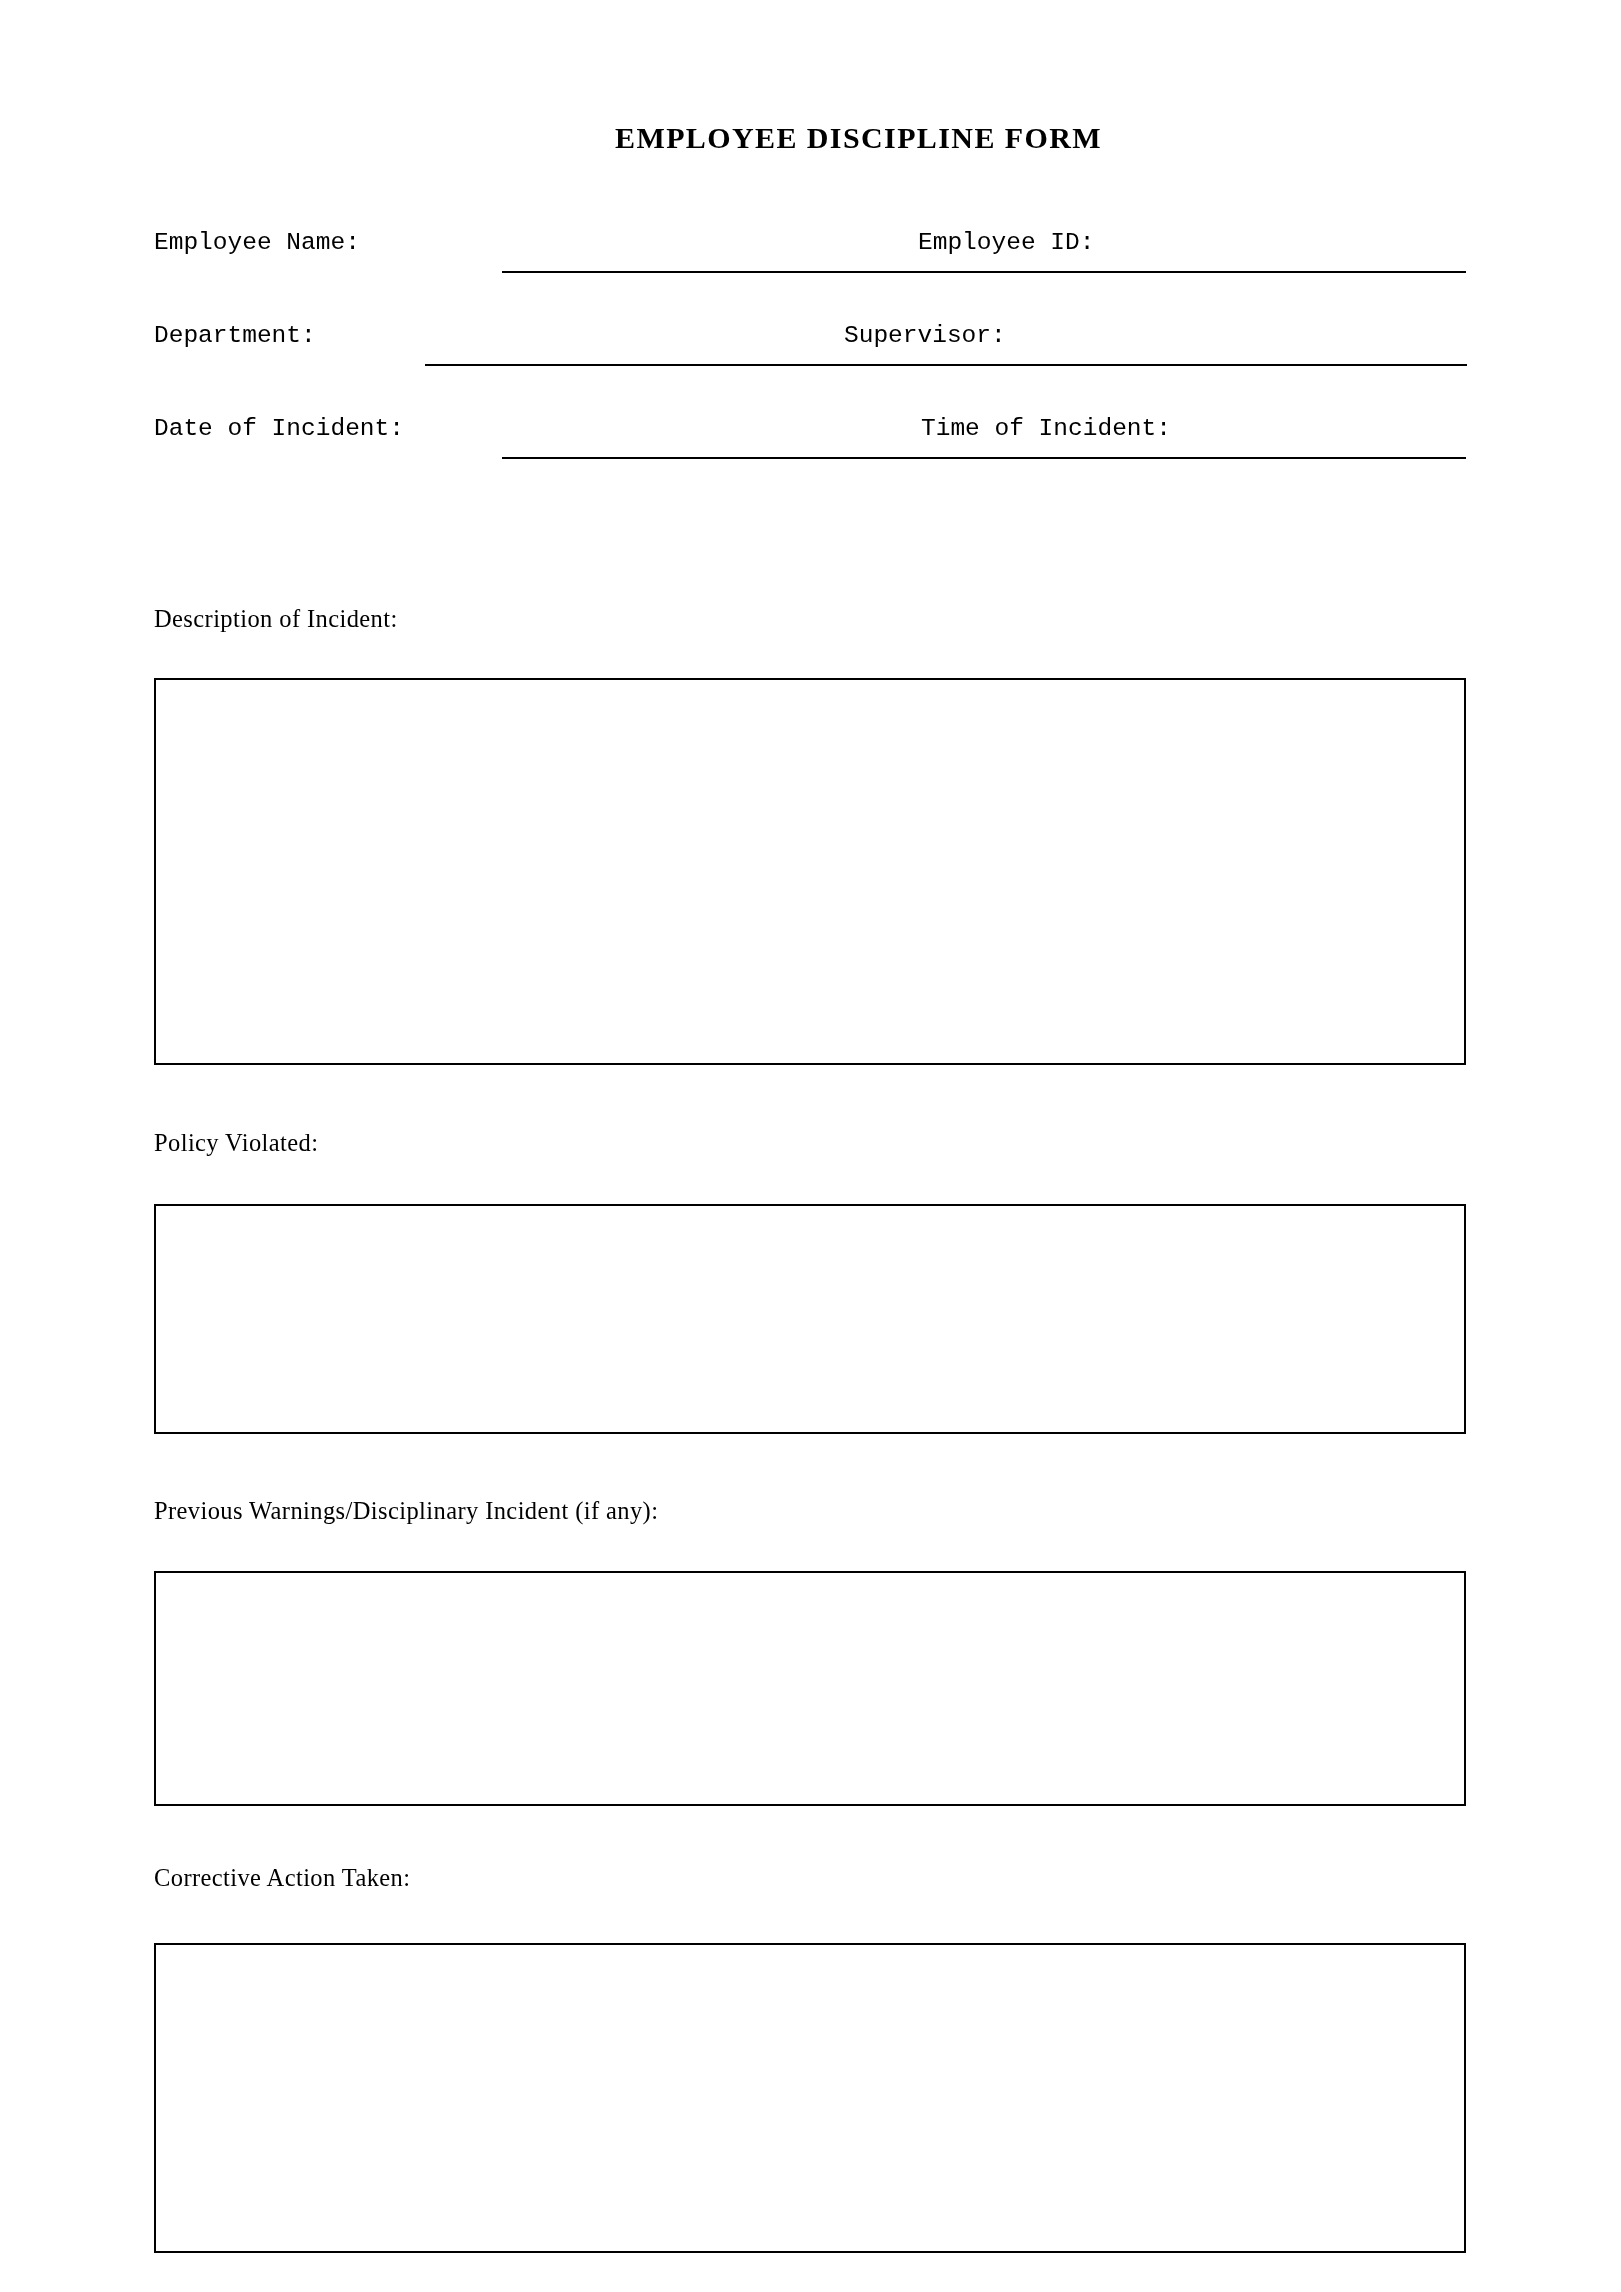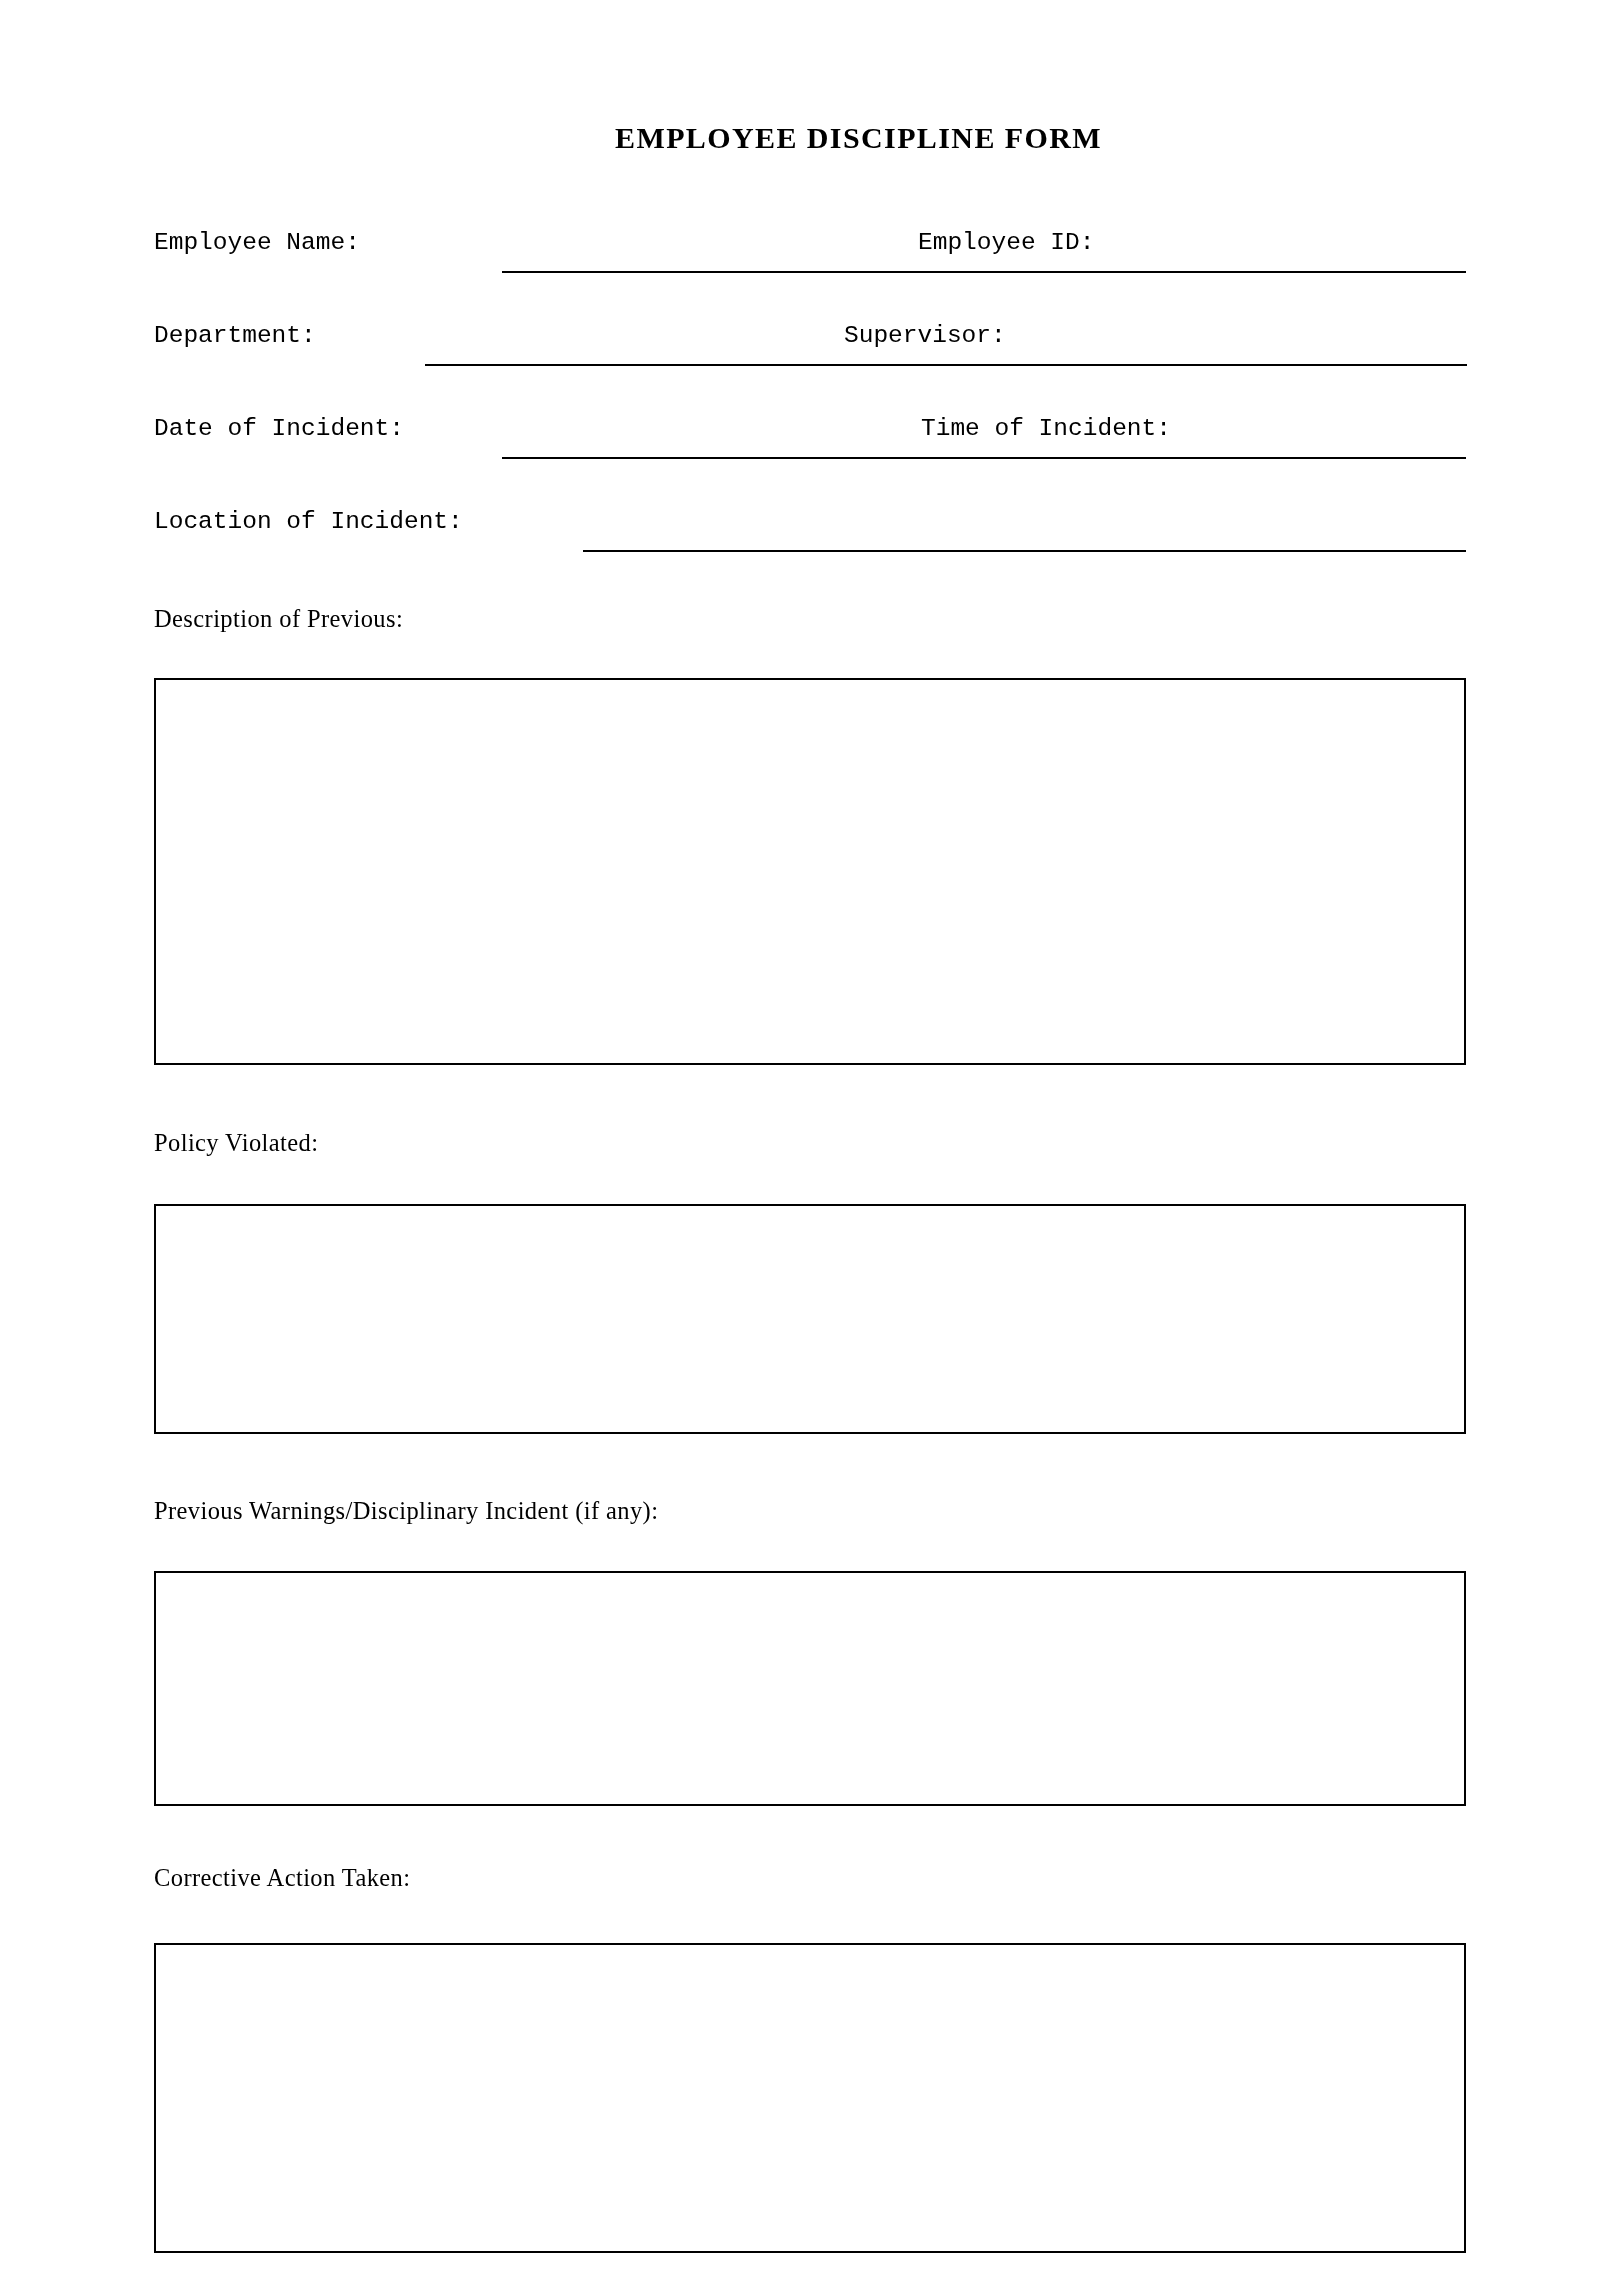--- a/index.html
+++ b/index.html
@@ -97,26 +97,22 @@
     <span class="field-label" style="left:690px;">Supervisor:</span>
     <div class="rule" style="left:271px; width:1042px;"></div>
   </div>
 
   <div class="field-row" style="left:154px; top:414px; width:1312px;">
     <span class="field-label left-label">Date of Incident:</span>
     <span class="field-label" style="left:767px;">Time of Incident:</span>
     <div class="rule" style="left:348px; width:964px;"></div>
   </div>
 
-  <div class="field-row" style="left:154px; top:507px; width:1312px;">
-    <span class="field-label left-label">Location of Incident:</span>
-    <div class="rule" style="left:429px; width:883px;"></div>
-  </div>
 
-  <div class="block-label" style="top:604px;">Description of Previous:</div>
+  <div class="block-label" style="top:604px;">Description of Incident:</div>
   <div class="answer-box" style="top:678px; width:1312px; height:387px;"></div>
 
   <div class="block-label" style="top:1128px;">Policy Violated:</div>
   <div class="answer-box" style="top:1204px; width:1312px; height:230px;"></div>
 
   <div class="block-label" style="top:1496px;">Previous Warnings/Disciplinary Incident (if any):</div>
   <div class="answer-box" style="top:1571px; width:1312px; height:235px;"></div>
 
   <div class="block-label" style="top:1863px;text-align:right;">Corrective Action Taken:</div>
   <div class="answer-box" style="top:1943px; width:1312px; height:310px;"></div>

